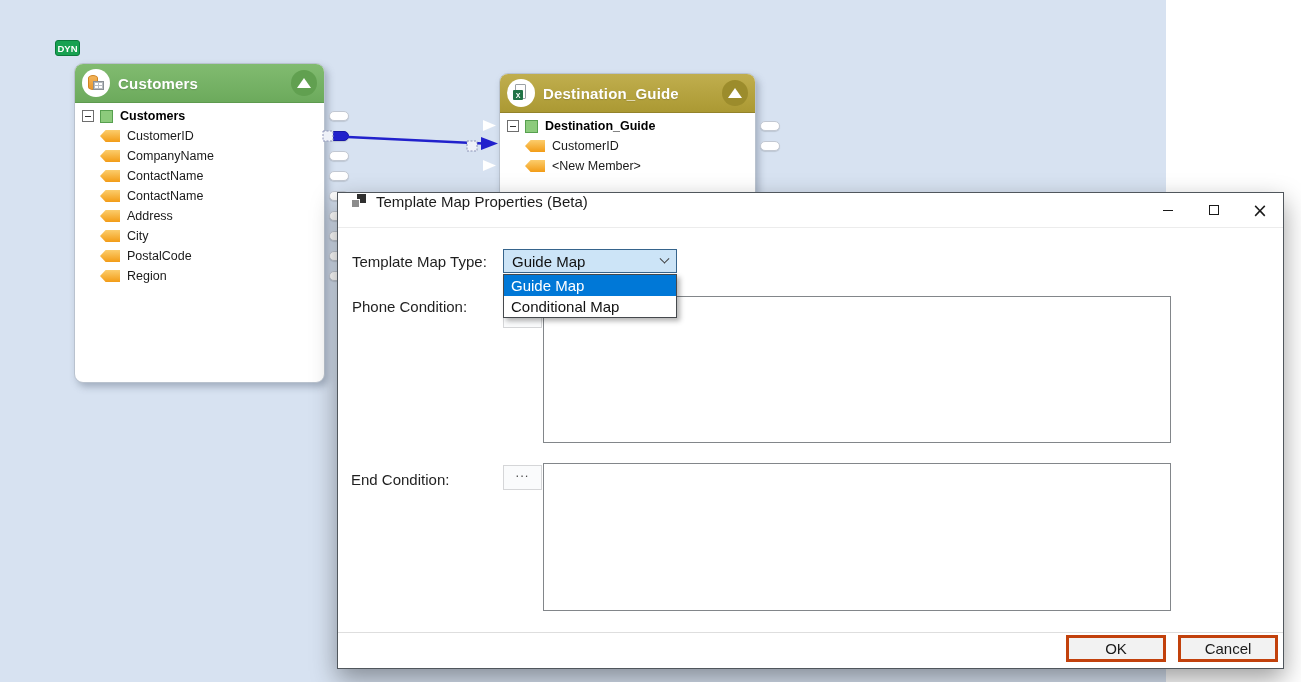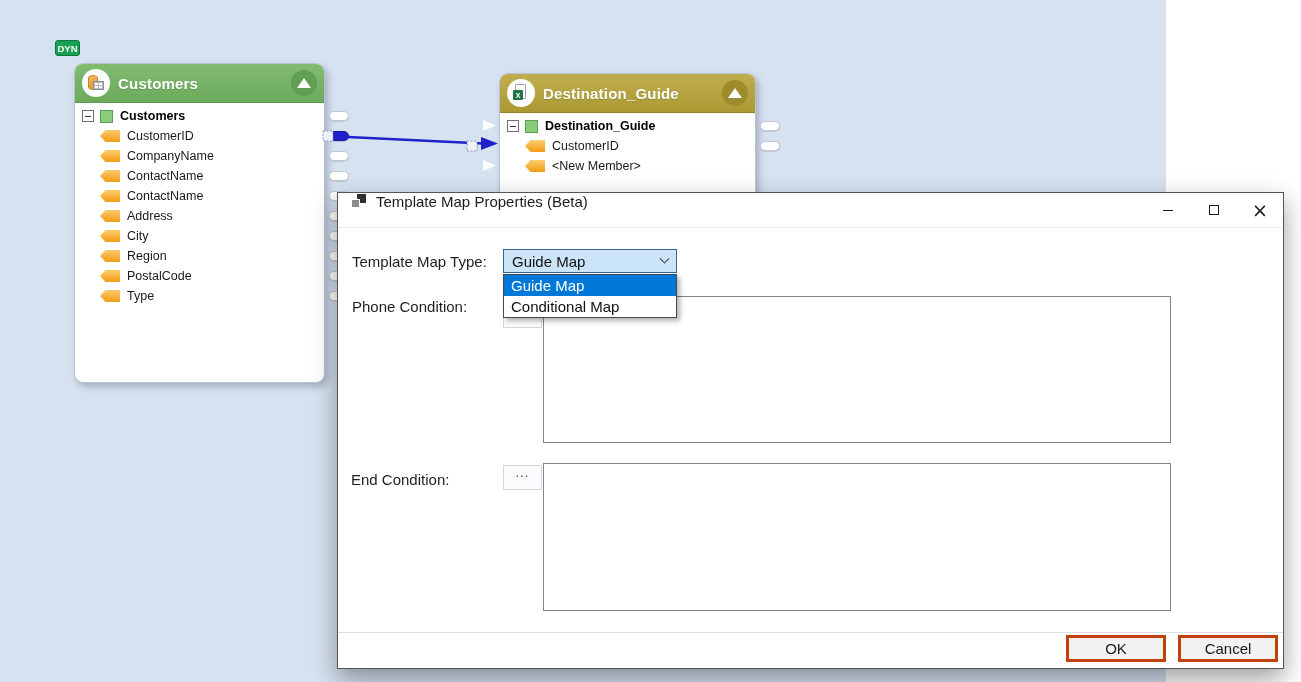--- a/index.html
+++ b/index.html
@@ -176,31 +176,26 @@
           <span class="row-label">Address</span>
           <span class="port-pill"></span>
         </div>
         <div class="row">
           <span class="tag-icon"></span>
           <span class="row-label">City</span>
           <span class="port-pill"></span>
         </div>
         <div class="row">
           <span class="tag-icon"></span>
+          <span class="row-label">PostalCode</span>
+          <span class="port-pill"></span>
+        </div>
+        <div class="row">
+          <span class="tag-icon"></span>
           <span class="row-label">Region</span>
-          <span class="port-pill"></span>
-        </div>
-        <div class="row">
-          <span class="tag-icon"></span>
-          <span class="row-label">PostalCode</span>
-          <span class="port-pill"></span>
-        </div>
-        <div class="row">
-          <span class="tag-icon"></span>
-          <span class="row-label">Type</span>
           <span class="port-pill"></span>
         </div>
       </div>
     </div>
 
     <div class="map-node node-destination">
       <div class="node-header hdr-gold">
         <span class="circle">
           <span class="xl-page"></span>
           <span class="xl-square">X</span>

